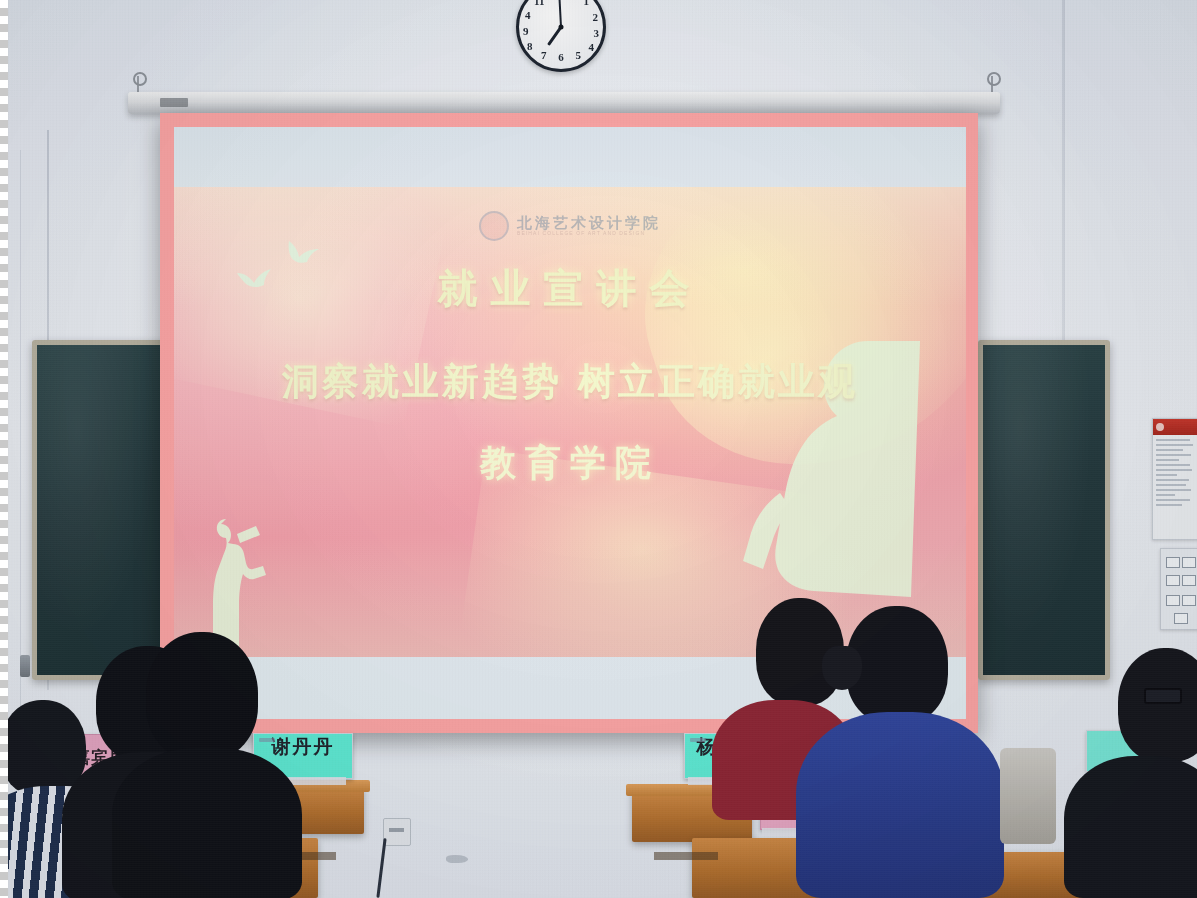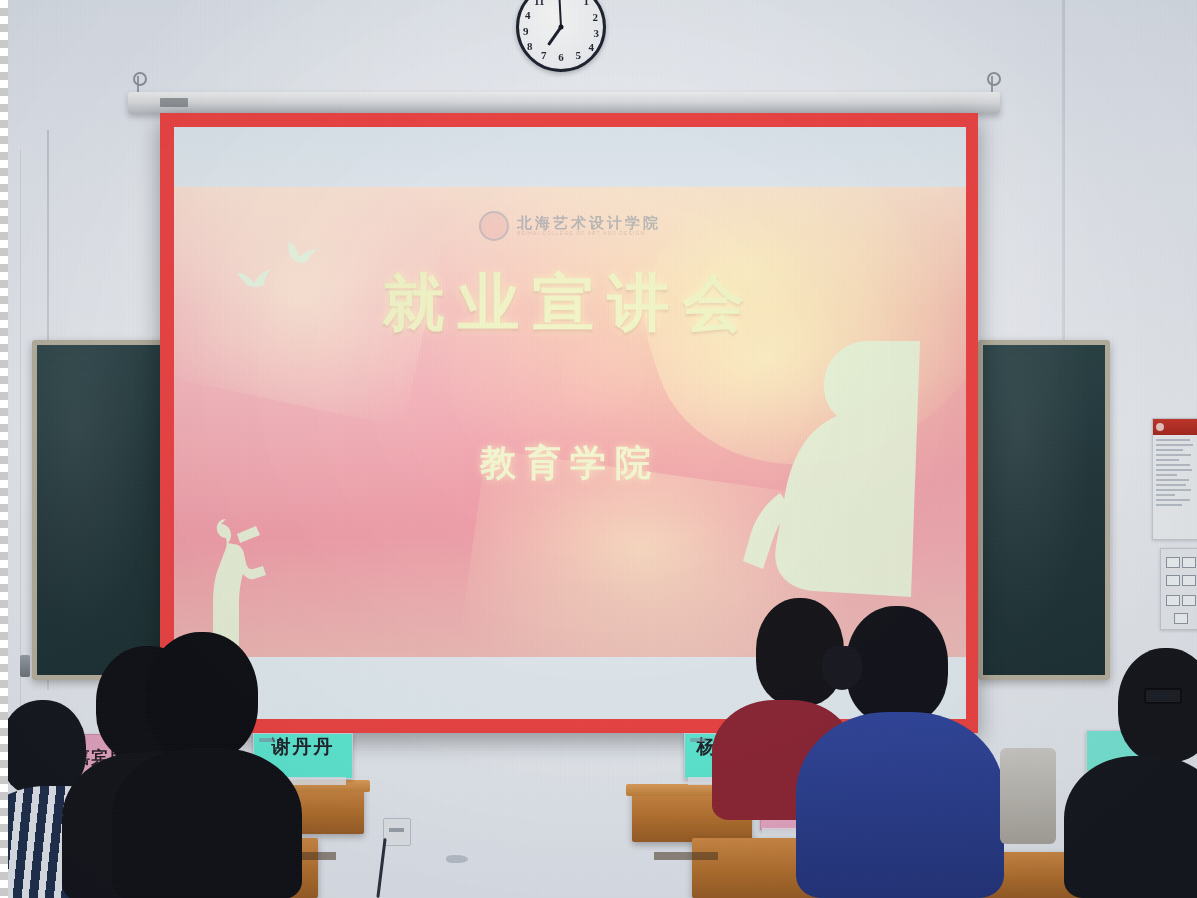--- a/index.html
+++ b/index.html
@@ -55,21 +55,21 @@
     background:linear-gradient(180deg,#f2f3f4 0%,#dfe1e4 45%,#b9bdc3 100%);
     box-shadow:0 3px 6px rgba(0,0,0,.22);}
   .screen-bar .brand{position:absolute;left:32px;top:6px;width:28px;height:9px;
     background:#6b7076;border-radius:1px;opacity:.65;}
   .bar-hook{position:absolute;width:2px;height:18px;background:#9aa0a8;top:76px;}
   .bar-hook.l{left:137px;} .bar-hook.r{left:991px;}
   .bar-hook::before{content:"";position:absolute;left:-4px;top:-4px;width:10px;height:10px;
     border:2px solid #8e949c;border-radius:50%;}
 
   .screen-border{position:absolute;left:160px;top:113px;width:818px;height:620px;
-    background:#ef4444;box-shadow:0 8px 22px rgba(0,0,0,.35);}
+    background:#fca5a5;box-shadow:0 8px 22px rgba(0,0,0,.35);}
   .screen-inner{position:absolute;left:14px;top:14px;right:12px;bottom:14px;
     background:linear-gradient(180deg,#dfe8f0 0%,#e7eef3 18%,#e3ecf2 100%);overflow:hidden;}
 
   
   .slide{position:absolute;left:0;top:60px;width:100%;height:470px;overflow:hidden;
     background:
       radial-gradient(ellipse at 72% 18%, rgba(255,245,190,.80) 0%, rgba(255,245,190,0) 45%),
       radial-gradient(ellipse at 18% 22%, rgba(255,225,225,.55) 0%, rgba(255,225,225,0) 48%),
       linear-gradient(168deg,#f6b9be 0%,#f5a9b2 30%,#f3a0ab 58%,#f2aab2 80%,#f1b2b8 100%);}
   .slide-top-wash{position:absolute;left:0;top:0;width:100%;height:120px;
@@ -93,21 +93,21 @@
   .logo-mark{width:26px;height:26px;border-radius:50%;
     border:2px solid rgba(110,140,175,.75);
     background:radial-gradient(circle at 50% 50%, rgba(235,150,160,.55), rgba(200,120,135,.35));}
   .logo-txt{display:flex;flex-direction:column;line-height:1.05;}
   .logo-cn{font-size:15px;letter-spacing:3px;color:rgba(70,110,150,.85);
     font-family:"DejaVu Sans",sans-serif;font-weight:700;}
   .logo-en{font-size:5px;letter-spacing:1.1px;color:rgba(170,130,135,.80);}
 
   .slide-title{position:absolute;left:0;top:74px;width:100%;text-align:center;
     font-family:"DejaVu Serif","Liberation Serif",serif;font-weight:700;
-    font-size:62px;letter-spacing:13px;color:#f2f6c8;
+    font-size:40px;letter-spacing:13px;color:#f2f6c8;
     text-shadow:0 0 10px rgba(255,255,200,.75),0 2px 3px rgba(190,120,120,.35);}
   .slide-sub{position:absolute;left:0;top:170px;width:100%;text-align:center;
     font-family:"DejaVu Serif","Liberation Serif",serif;font-weight:700;
     font-size:37px;letter-spacing:3px;color:#f3f7cc;
     text-shadow:0 0 8px rgba(255,255,200,.7),0 2px 3px rgba(190,120,120,.3);}
   .slide-org{position:absolute;left:0;top:252px;width:100%;text-align:center;
     font-family:"DejaVu Serif","Liberation Serif",serif;font-weight:700;
     font-size:36px;letter-spacing:9px;color:#f4f8d2;
     text-shadow:0 0 8px rgba(255,255,200,.7);}
   .slide-date{position:absolute;left:50%;top:332px;transform:translateX(-50%);
@@ -283,20 +283,21 @@
         <svg class="bird" style="left:112px;top:52px;width:42px;height:26px" viewBox="0 0 42 26">
           <path fill="#e6f9e4" d="M3 2c6 5 9 10 10 16 5-5 12-8 20-8-6 3-10 7-12 13-7 2-13 0-16-5-2-4-3-10-2-16z"></path>
         </svg>
 
         <svg class="sil-right" viewBox="0 0 240 330">
           <path fill="#e9f8dd" d="M148 8c-24 0-42 18-44 41-1 14 4 26 13 34-16 7-28 18-36 32-8 13-13 29-16 46l-9 52c-2 12 0 22 6 30 7 9 18 14 32 15l97 6 9-256z"></path>
           <path fill="#e9f8dd" d="M60 160c-14 10-24 24-29 40l-8 28 20 8 10-30c4-12 10-22 18-30z"></path>
         </svg>
 
         <div class="slide-title">就业宣讲会</div>
+        <div class="slide-sub">洞察就业新趋势 树立正确就业观</div>
         <div class="slide-org">教育学院</div>
       </div>
     </div>
   </div>
 
   <div class="desk" style="left:268px;top:786px;width:96px;height:48px"></div>
   <div class="desk-top" style="left:262px;top:780px;width:108px;height:12px"></div>
   <div class="desk" style="left:208px;top:838px;width:110px;height:60px"></div>
   <div class="desk" style="left:632px;top:790px;width:120px;height:52px"></div>
   <div class="desk-top" style="left:626px;top:784px;width:134px;height:12px"></div>

